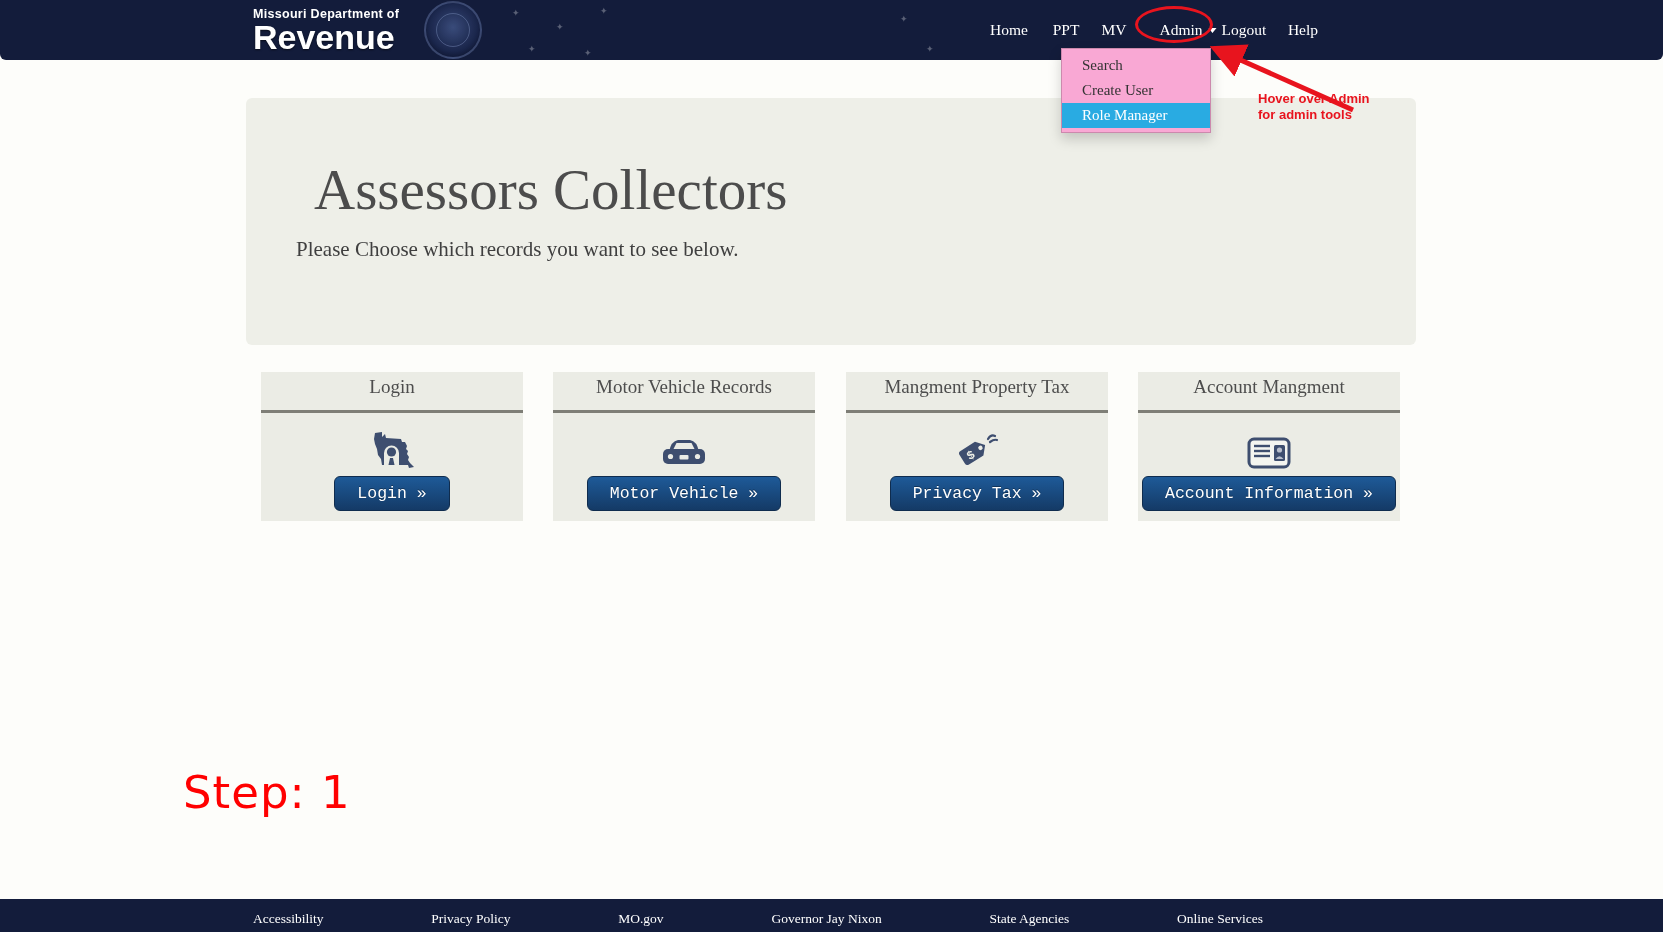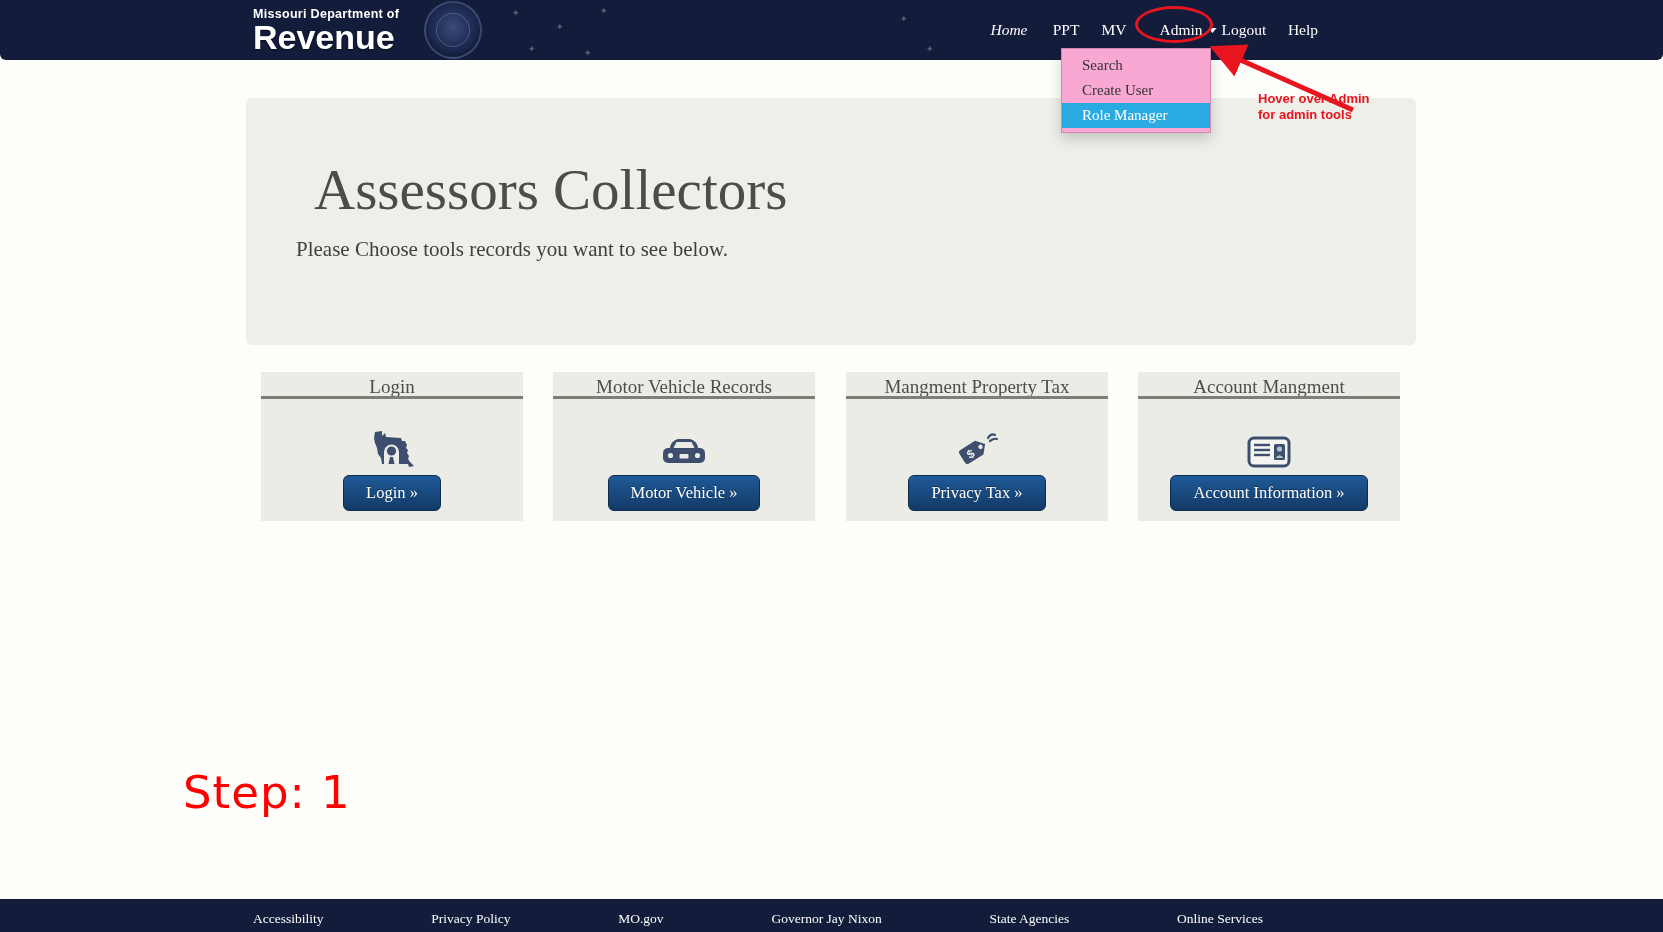--- a/index.html
+++ b/index.html
@@ -83,32 +83,32 @@
   .jumbo-sub { font-size:21px; color:#3f3f3f; margin-top:17px; }
 
   
   .panel {
     position:absolute; top:372px; width:262px; height:149px;
     background:#ebece5; display:flex; flex-direction:column;
   }
   .panel-1 { left:261px; } .panel-2 { left:553px; }
   .panel-3 { left:846px; } .panel-4 { left:1138px; }
   .panel-head {
-    height:27px; line-height:30px; text-align:center; font-size:19px;
+    height:41px; line-height:30px; text-align:center; font-size:19px;
     color:#4d4d4d; border-bottom:3px solid #7e7e76; white-space:nowrap; overflow:hidden;
   }
   .panel-body {
     flex:1; display:flex; flex-direction:column; align-items:center;
     justify-content:flex-end; padding-bottom:10px;
   }
   .panel-icon { height:40px; margin-bottom:7px; display:flex; align-items:flex-end; }
   .panel-btn {
     display:inline-block; border:1px solid #0f2c4e; border-radius:6px;
     background:linear-gradient(#1e5a98, #143a66);
-    color:#fff; font-family:Liberation Serif, serif; font-size:16.5px;
+    color:#fff; font-family:Liberation Mono, monospace; font-size:16.5px;
     padding:7px 22px; cursor:pointer; text-shadow:0 -1px 0 rgba(0,0,0,.35);
     white-space:nowrap;
   }
 
   
   .footer {
     position:absolute; left:0; top:899px; width:1663px; height:33px;
     background:#131c3b;
   }
   .footer-links {
@@ -129,21 +129,21 @@
     <div class="seal-inner"></div>
   </div>
   <span class="star" style="left:512px; top:8px;">✦</span>
   <span class="star" style="left:528px; top:44px;">✦</span>
   <span class="star" style="left:556px; top:22px;">✦</span>
   <span class="star" style="left:584px; top:48px;">✦</span>
   <span class="star" style="left:600px; top:6px;">✦</span>
   <span class="star" style="left:900px; top:14px;">✦</span>
   <span class="star" style="left:926px; top:44px;">✦</span>
 
-  <div class="nav-item" style="left:1009px;font-style:italic;">
+  <div class="nav-item" style="left:1009px;">
       <span>Home</span>
     </div>
   <div class="nav-item" style="left:1066px;">
       <span>PPT</span>
     </div>
   <div class="nav-item" style="left:1114px;">
       <span>MV</span>
     </div>
   <div class="nav-item" style="left:1176px;margin-left:12px;">
     <span>Admin</span>
@@ -176,21 +176,21 @@
 
 <div class="anno-text">
   <div>Hover over Admin</div>
   <div>for admin tools</div>
 </div>
 
 <div class="step-label">Step: 1</div>
 
 <div class="jumbotron">
   <h1 class="jumbo-title">Assessors Collectors</h1>
-  <p class="jumbo-sub">Please Choose tools records you want to see below.</p>
+  <p class="jumbo-sub">Please Choose which records you want to see below.</p>
 </div>
 
 <div class="panel panel-1">
   <div class="panel-head">Login</div>
   <div class="panel-body">
     <div class="panel-icon">
       <svg width="46" height="40" viewBox="0 0 46 40">
         <path fill="#3e4e6f" d="M5,10 L6,4 L13,3 L13,8 L16,5 L17,9 L32,10 L33,13 L36,13 L38,17 L37,20 L39,22 L38,25 L40,28 L39,31 L41,34 L45,38 L40,39 L39,36 L13,36 L12,30 L9,26 L8,20 L6,15 Z"></path>
         <path fill="#ebece5" d="M15,36 L15,24 A7.5,7.5 0 0 1 30,24 L30,36 Z"></path>
         <circle fill="#3e4e6f" cx="22.5" cy="23" r="4.6"></circle>

